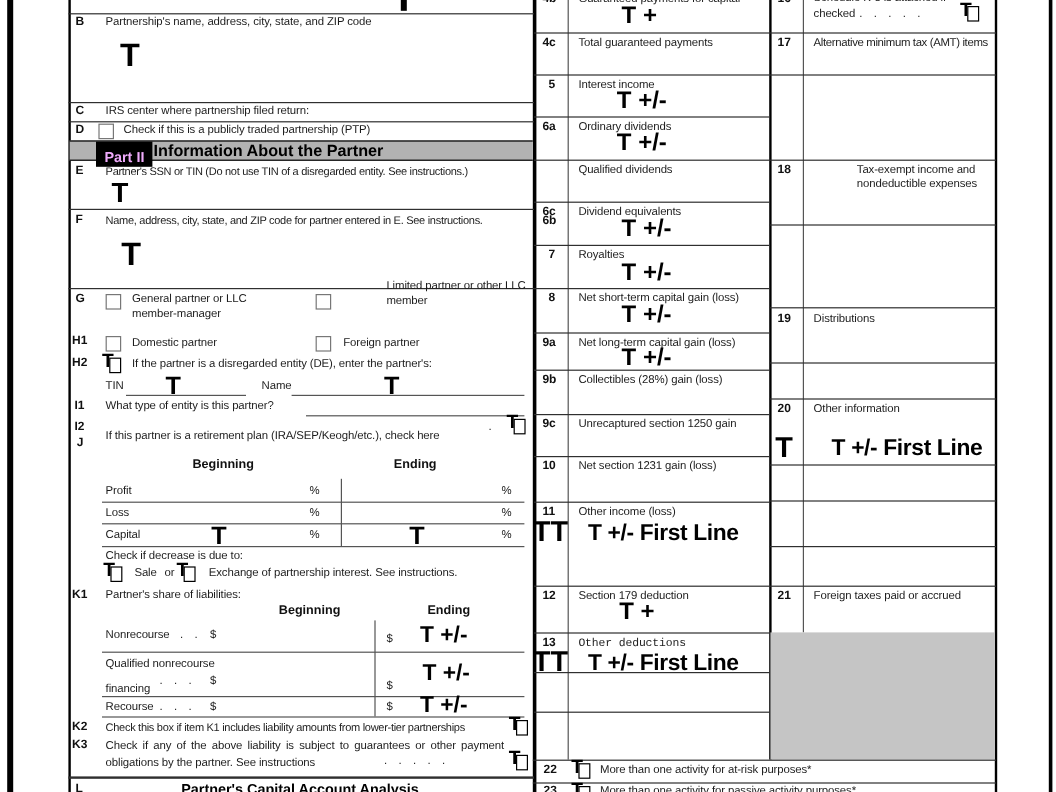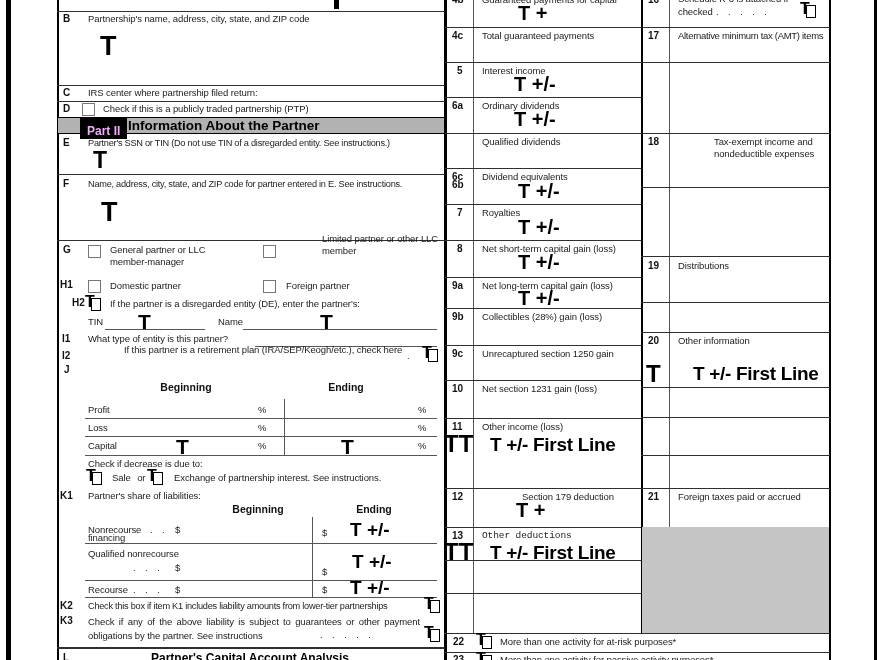--- a/index.html
+++ b/index.html
@@ -82,40 +82,40 @@
   <div class="lbl" style="left:110px;top:244px;width:118px;">General partner or LLC member-manager</div>
   <div class="chk" style="left:263px;top:245px;"></div>
   <div class="lbl" style="left:286px;top:233px;width:135px;margin-left:36px;">Limited partner or other LLC member</div>
 
   <div class="id" style="left:60px;top:279px;">H1</div>
   <div class="chk" style="left:88px;top:280px;"></div>
   <div class="lbl" style="left:110px;top:280px;">Domestic partner</div>
   <div class="chk" style="left:263px;top:280px;"></div>
   <div class="lbl" style="left:286px;top:280px;">Foreign partner</div>
 
-  <div class="id" style="left:72px;top:297px;">H2</div>
+  <div class="id" style="left:60px;top:297px;">H2</div>
   <div class="tchk" style="left:85px;top:297px;">
       <span class="bx"></span>
       <span class="tg">T</span>
     </div>
   <div class="lbl" style="left:110px;top:298px;">If the partner is a disregarded entity (DE), enter the partner's:</div>
 
   <div class="lbl" style="left:88px;top:316px;">TIN</div>
   <div class="hl thin" style="left:105px;top:329px;width:100px;"></div>
   <div class="val" style="left:138px;top:310px;font-size:21px;">T</div>
   <div class="lbl" style="left:218px;top:316px;">Name</div>
   <div class="hl thin" style="left:243px;top:329px;width:194px;"></div>
   <div class="val" style="left:320px;top:310px;font-size:21px;">T</div>
 
   <div class="id" style="left:62px;top:333px;">I1</div>
   <div class="lbl" style="left:88px;top:333px;">What type of entity is this partner?</div>
   <div class="hl thin" style="left:255px;top:346px;width:182px;"></div>
 
   <div class="id" style="left:62px;top:350px;">I2</div>
-  <div class="lbl" style="left:88px;top:344px;margin-left:36px;">If this partner is a retirement plan (IRA/SEP/Keogh/etc.), check here</div>
+  <div class="lbl" style="left:88px;top:358px;">If this partner is a retirement plan (IRA/SEP/Keogh/etc.), check here</div>
   <div class="lbl" style="left:407px;top:350px;">.</div>
   <div class="tchk" style="left:422px;top:348px;">
       <span class="bx"></span>
       <span class="tg">T</span>
     </div>
 
   <div class="id" style="left:64px;top:364px;">J</div>
   <div class="hdr" style="left:146px;top:381px;width:80px;">Beginning</div>
   <div class="hdr" style="left:306px;top:381px;width:80px;">Ending</div>
   <div class="vl thin" style="left:284px;top:399px;width:1px;height:56px;"></div>
@@ -156,21 +156,21 @@
   <div class="vl thin" style="left:312px;top:517px;width:1px;height:80px;"></div>
 
   <div class="lbl" style="left:88px;top:524px;">Nonrecourse</div>
   <div class="lbl dots" style="left:150px;top:524px;">. .</div>
   <div class="lbl" style="left:175px;top:524px;">$</div>
   <div class="lbl" style="left:322px;top:527px;">$</div>
   <div class="val" style="left:350px;top:519px;font-size:19px;">T +/-</div>
   <div class="hl thin" style="left:85px;top:543px;width:352px;"></div>
 
   <div class="lbl" style="left:88px;top:548px;">Qualified nonrecourse</div>
-  <div class="lbl" style="left:88px;top:532px;">financing</div>
+  <div class="lbl" style="left:88px;top:569px;">financing</div>
   <div class="lbl dots" style="left:133px;top:562px;">. . .</div>
   <div class="lbl" style="left:175px;top:562px;">$</div>
   <div class="lbl" style="left:322px;top:566px;">$</div>
   <div class="val" style="left:352px;top:551px;font-size:19px;">T +/-</div>
   <div class="hl thin" style="left:85px;top:580px;width:352px;"></div>
 
   <div class="lbl" style="left:88px;top:584px;">Recourse</div>
   <div class="lbl dots" style="left:133px;top:584px;">. . .</div>
   <div class="lbl" style="left:175px;top:584px;">$</div>
   <div class="lbl" style="left:322px;top:584px;">$</div>
@@ -273,21 +273,21 @@
 
   <div class="num" style="left:452px;top:383px;">10</div>
   <div class="lbl nw" style="left:482px;top:383px;">Net section 1231 gain (loss)</div>
 
   <div class="num" style="left:452px;top:421px;">11</div>
   <div class="lbl nw" style="left:482px;top:421px;">Other income (loss)</div>
   <div class="val" style="left:444px;top:430px;font-size:24px;">TT</div>
   <div class="val" style="left:490px;top:434px;font-size:19px;letter-spacing:-0.3px;">T +/- First Line</div>
 
   <div class="num" style="left:452px;top:491px;">12</div>
-  <div class="lbl nw" style="left:482px;top:491px;margin-left:40px;">Section 179 deduction</div>
+  <div class="lbl nw" style="left:482px;top:491px;">Section 179 deduction</div>
   <div class="val" style="left:516px;top:499px;font-size:20px;">T +</div>
 
   <div class="num" style="left:452px;top:530px;">13</div>
   <div class="lbl nw" style="left:482px;top:530px;font-family:Liberation Mono, monospace;">Other deductions</div>
   <div class="val" style="left:444px;top:538px;font-size:24px;">TT</div>
   <div class="val" style="left:490px;top:542px;font-size:19px;letter-spacing:-0.3px;">T +/- First Line</div>
 
   <div class="num" style="left:648px;top:-6px;">16</div>
   <div class="lbl nw" style="left:678px;top:-7px;">Schedule K-3 is attached if</div>
   <div class="lbl" style="left:678px;top:6px;">checked</div>

